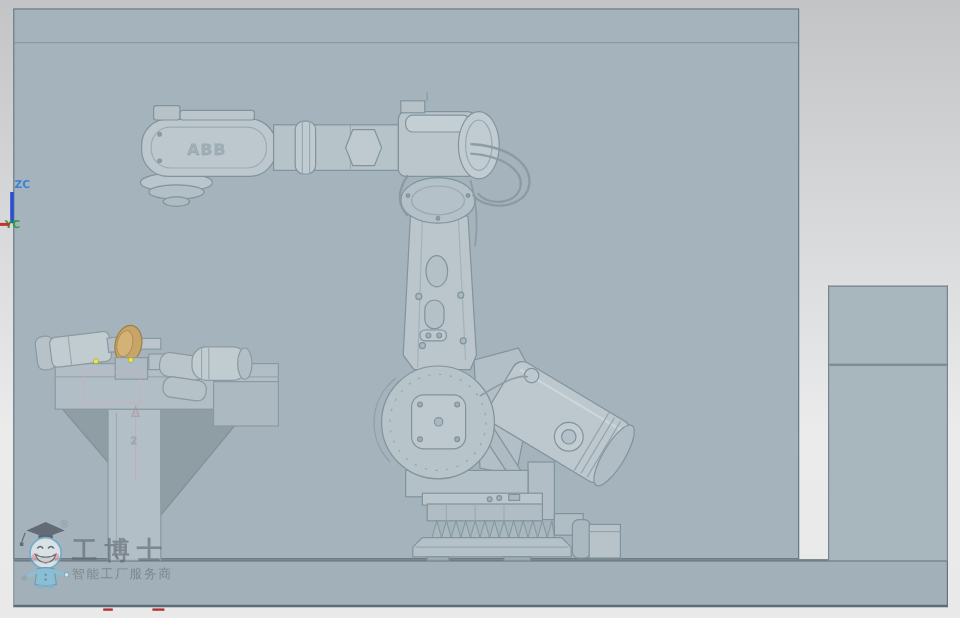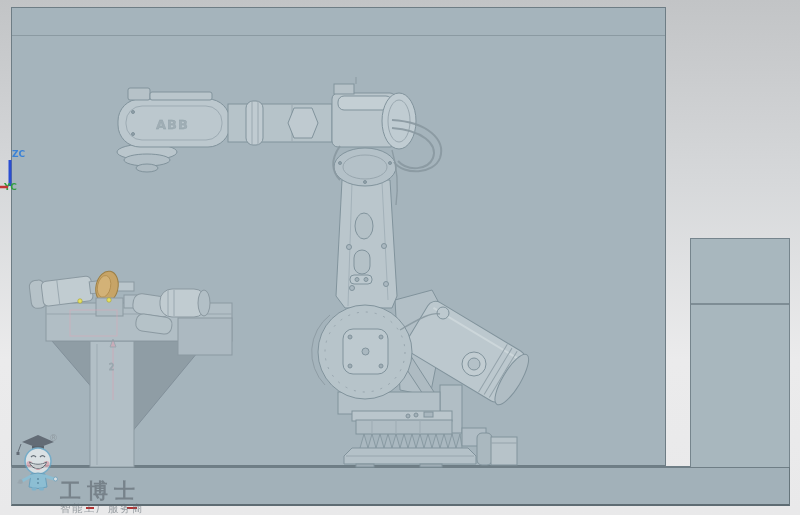--- a/index.html
+++ b/index.html
@@ -32,27 +32,25 @@
   
   #scene-svg{left:0;top:0;}
   
   #watermark{left:8px;top:429px;width:175px;height:80px;pointer-events:none;}
   #wm-mascot{position:absolute;left:8px;top:2px;opacity:.62;}
   #wm-reg{position:absolute;left:41px;top:4px;font-size:9px;color:#8a9298;opacity:.7;}
   #wm-brand{
     position:absolute;left:52px;top:16px;width:80px;
     font-size:21px;font-weight:bold;letter-spacing:6px;white-space:nowrap;
     color:rgba(92,102,110,.62);
-    margin-top:32px;
   }
   #wm-tagline{
     position:absolute;left:52px;top:43px;
     font-size:10.5px;letter-spacing:1.5px;white-space:nowrap;
     color:rgba(100,110,117,.62);
-    margin-top:30px;
   }
   #wm-url{
     position:absolute;left:0px;top:56px;
     font-size:14.5px;letter-spacing:.5px;white-space:nowrap;
     color:rgba(110,119,126,.72);
   }
 </style>
 </head>
 <body>
 

